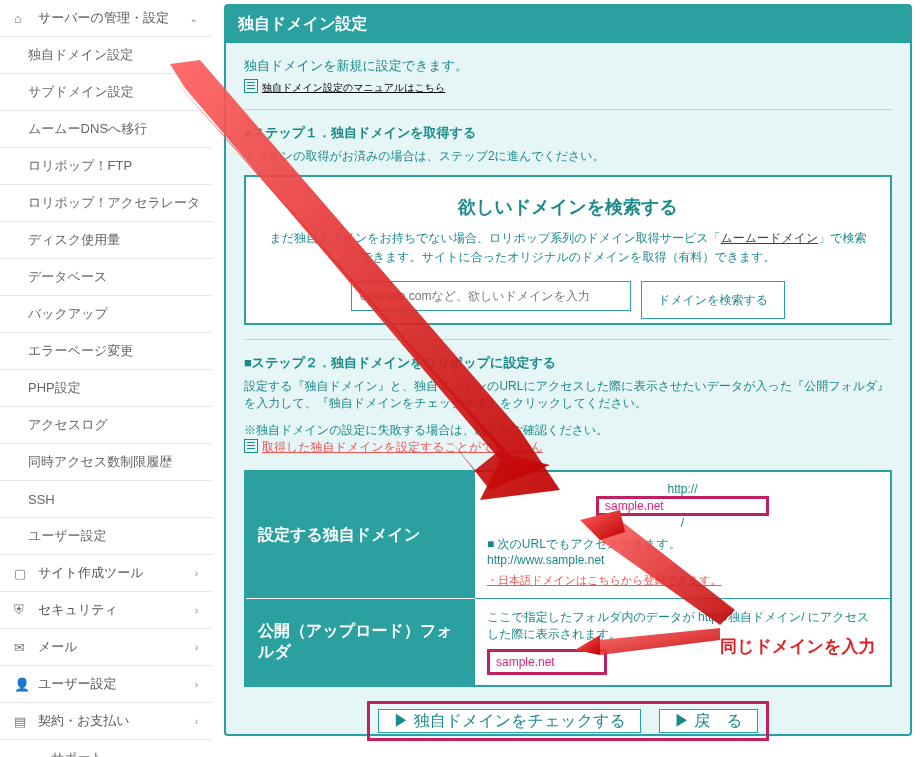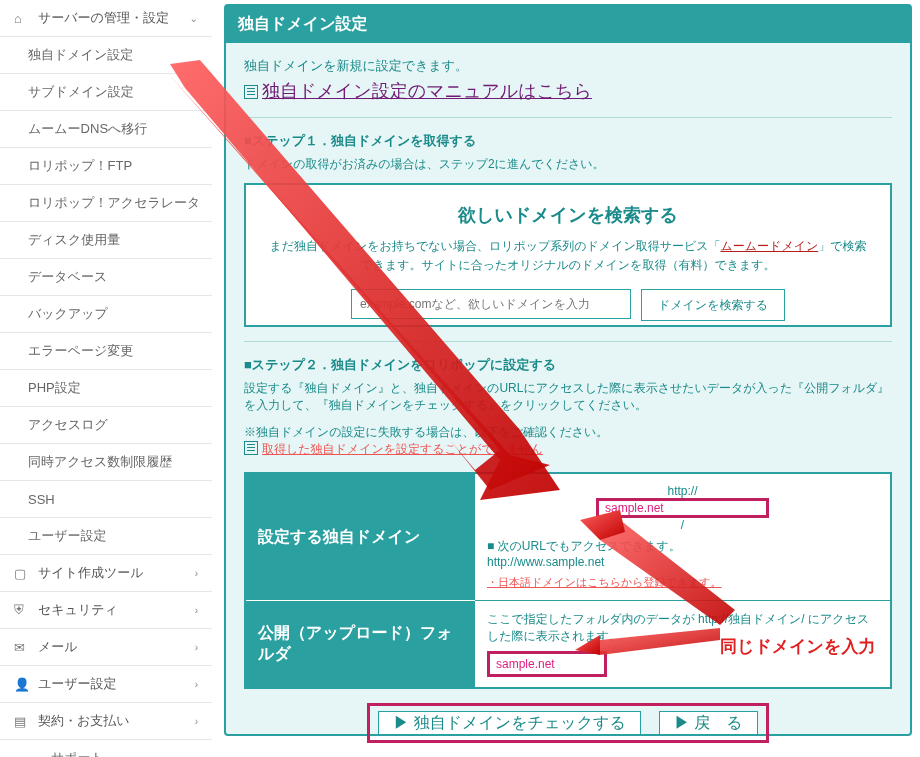--- a/index.html
+++ b/index.html
@@ -11,33 +11,33 @@
   .side-item.top .chev { margin-left: auto; font-size: 10px; color: #888; }
   .side-sub { padding-left: 28px; height: 37px; display: flex; align-items: center; border-bottom: 1px solid #e6e6e6; color: #666; cursor: pointer; }
   .side-sub.indent2 { padding-left: 38px; }
   .side-item .ic { width: 16px; margin-right: 8px; font-size: 13px; color: #777; }
   .main { flex: 1; padding: 0 0 0 8px; }
   .panel { margin: 4px 8px 8px 4px; border: 2px solid #2aa0a0; background: #e6f5f5; border-radius: 4px; padding: 0; height: 732px; }
   .panel-title { color: #fff; background: #2aa0a0; padding: 8px 12px; font-size: 16px; font-weight: bold; margin: 0; }
   .panel-title span { display: inline-block; }
   .panel-inner { padding: 14px 18px; }
   .intro { color: #1a8a8a; margin-bottom: 4px; }
-  .manual-link { color: #701a75; text-decoration: underline; font-size: 18px; }
+  .manual-link { color: #000000; text-decoration: underline; font-size: 10px; }
   .doc-icon { display: inline-block; width: 14px; height: 14px; border: 1px solid #1a8a8a; margin-right: 4px; vertical-align: -2px; position: relative; }
   .doc-icon::before { content: ""; position: absolute; left: 2px; top: 2px; right: 2px; height: 1px; background: #1a8a8a; box-shadow: 0 3px 0 #1a8a8a, 0 6px 0 #1a8a8a; }
   hr.sep { border: none; border-top: 1px solid #b0dada; margin: 14px 0; }
   .step-title { color: #1a8a8a; font-weight: bold; font-size: 13px; margin-bottom: 6px; }
   .step-desc { color: #1a8a8a; font-size: 12px; margin-bottom: 10px; }
   .search-box { border: 2px solid #2aa0a0; background: #fff; padding: 18px 20px 4px; text-align: center; }
   .search-box h3 { color: #1a8a8a; font-size: 18px; margin-bottom: 10px; }
   .search-box p { color: #1a8a8a; font-size: 12px; line-height: 1.6; }
-  .search-box a { color: #b91c1c; text-decoration: underline; }
+  .search-box a { color: #404040; text-decoration: underline; }
   .search-row { margin-top: 14px; display: flex; justify-content: center; gap: 10px; }
   .search-input { width: 280px; height: 30px; border: 1px solid #2aa0a0; padding: 0 8px; font-size: 12px; color: #999; }
-  .search-btn { height: 32px; padding: 0 16px; border: 1px solid #2aa0a0; background: #fff; color: #1a8a8a; font-size: 12px; cursor: pointer; }
+  .search-btn { height: 38px; padding: 0 16px; border: 1px solid #2aa0a0; background: #fff; color: #1a8a8a; font-size: 12px; cursor: pointer; }
   .note { color: #1a8a8a; font-size: 12px; margin-top: 8px; }
   .err-link { color: #e55; text-decoration: underline; font-size: 12px; }
   .form-table { width: 100%; border-collapse: collapse; margin-top: 14px; border: 2px solid #2aa0a0; }
   .form-table th { background: #2aa0a0; color: #fff; width: 230px; text-align: left; padding: 6px 12px; font-size: 16px; font-weight: bold; vertical-align: middle; border-bottom: 1px solid #fff; }
   .form-table td { background: #fff; padding: 10px 12px; font-size: 12px; color: #1a8a8a; border-bottom: 1px solid #2aa0a0; vertical-align: top; }
   .url-row { display: flex; align-items: center; margin-bottom: 6px; flex-direction: column; }
   .url-field { flex: 1; height: 26px; border: 1px solid #2aa0a0; padding: 0 6px; font-size: 12px; color: #e02080; }
   .url-hi { border: 3px solid #c02060; }
   .folder-field { width: 120px; height: 26px; border: 3px solid #c02060; padding: 0 6px; font-size: 12px; color: #e02080; }
   .jp-link { color: #e55; text-decoration: underline; font-size: 11px; }

